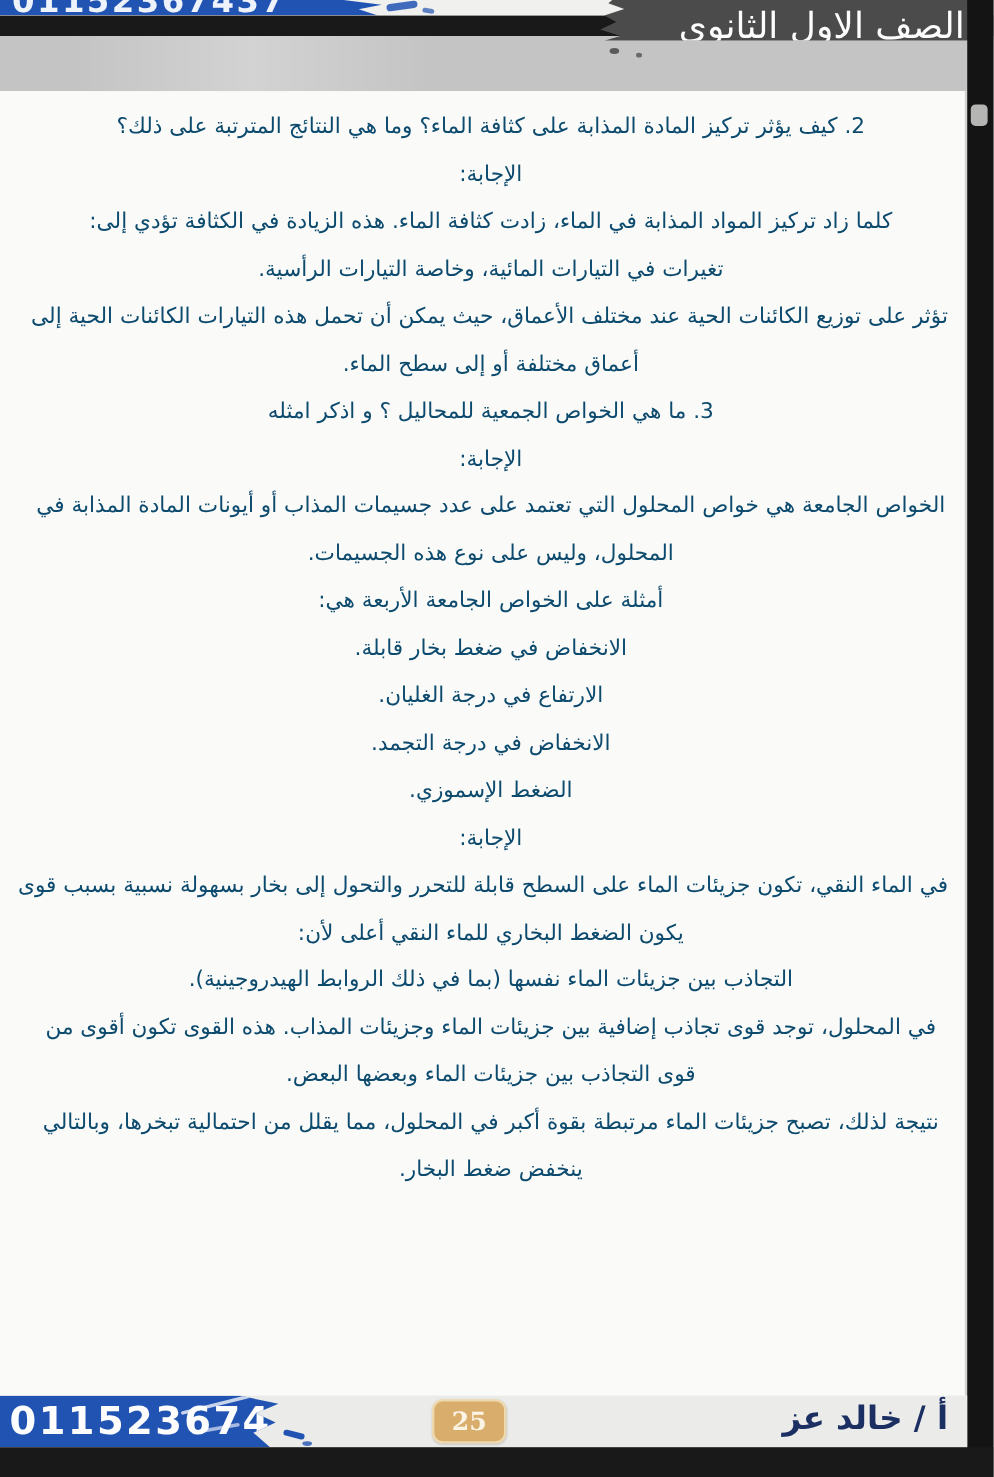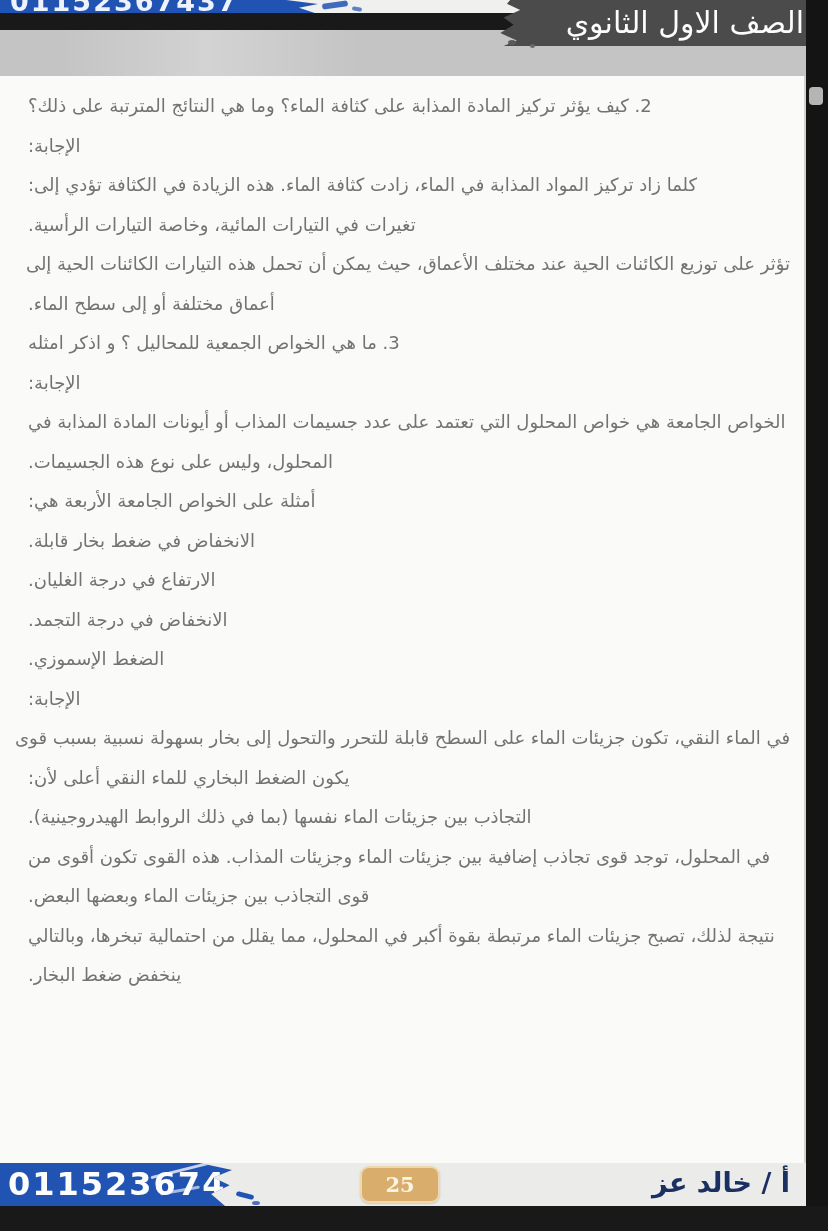--- a/index.html
+++ b/index.html
@@ -26,62 +26,62 @@
   }
   .top-teacher-clip .t{
     position:absolute;right:10px;top:-20px;color:#1b2f63;font-weight:bold;font-size:26px;white-space:nowrap;
   }
   .top-black-bar{position:absolute;left:0;top:13px;width:828px;height:17px;background:#191919;}
 
   
   .header-band{position:absolute;left:0;top:30px;width:806px;height:46px;background:#c4c4c4;}
   .header-band .sheen{position:absolute;left:60px;top:0;width:300px;height:100%;background:linear-gradient(90deg,rgba(255,255,255,0) 0%,rgba(255,255,255,.25) 50%,rgba(255,255,255,0) 100%);}
   .header-brush{
-    position:absolute;left:497px;top:0;width:331px;height:46px;background:#4b4b4b;
+    position:absolute;left:497px;top:0;width:331px;height:34px;background:#4b4b4b;
     clip-path:polygon(4% 0,100% 0,100% 100%,2% 100%,6% 88%,1% 72%,5% 54%,2% 38%,7% 22%,3% 8%);
   }
   .header-brush .title{
     position:absolute;right:24px;top:5px;color:#fdfdfd;font-size:30px;line-height:36px;
     white-space:nowrap;direction:rtl;
   }
   .header-speck1{position:absolute;left:508px;top:40px;width:8px;height:5px;background:#5a5a5a;border-radius:50%;}
   .header-speck2{position:absolute;left:530px;top:44px;width:5px;height:4px;background:#6a6a6a;border-radius:50%;}
 
   
   .page{
     position:absolute;left:0;top:76px;width:806px;height:1087px;background:#fafaf8;
     border-right:2px solid #d2d2d0;box-sizing:border-box;
   }
   .page-body{
     position:absolute;right:14px;left:28px;top:10px;direction:rtl;
   }
   .tline{
-    height:39.5px;line-height:39.5px;font-size:18px;color:#737373;
-    text-align:left;white-space:nowrap;direction:rtl;
+    height:39.5px;line-height:39.5px;font-size:18px;color:#0c4a6e;
+    text-align:center;white-space:nowrap;direction:rtl;
   }
   
   .right-strip{position:absolute;left:806px;top:0;width:22px;height:1231px;background:#141414;}
   .scroll-thumb{position:absolute;left:809px;top:87px;width:14px;height:18px;background:#b5b5b3;border-radius:4px;}
 
   
   .footer-band{position:absolute;left:0;top:1163px;width:806px;height:43px;background:#ebebe9;}
   .footer-brush{
     position:absolute;left:0;top:0;width:232px;height:43px;background:#2153b3;
     clip-path:polygon(0 0,86% 0,100% 16%,92% 34%,99% 52%,91% 72%,97% 100%,0 100%);
   }
   .footer-brush .num{
     position:absolute;left:8px;top:2px;color:#fdfdfd;font-weight:bold;font-size:32px;letter-spacing:2px;
     font-family:"DejaVu Sans",sans-serif;
   }
   .footer-swish1{position:absolute;left:150px;top:6px;width:60px;height:3px;background:rgba(255,255,255,.75);transform:rotate(-14deg);border-radius:2px;}
   .footer-swish2{position:absolute;left:160px;top:26px;width:40px;height:3px;background:rgba(255,255,255,.6);transform:rotate(-10deg);border-radius:2px;}
   .footer-splat1{position:absolute;left:236px;top:30px;width:18px;height:5px;background:#2153b3;transform:rotate(14deg);border-radius:3px;}
   .footer-splat2{position:absolute;left:252px;top:38px;width:8px;height:4px;background:#2153b3;border-radius:50%;opacity:.8;}
   .page-badge{
-    position:absolute;left:360px;top:3px;width:80px;height:37px;background:#d9ad6c;
+    position:absolute;left:360px;top:3px;width:62px;height:37px;background:#d9ad6c;
     border:2px solid #eed9ae;border-radius:9px;box-sizing:border-box;
     box-shadow:0 1px 2px rgba(0,0,0,.15);
     color:#fbf4e5;font-family:"DejaVu Serif",serif;font-weight:bold;font-size:21px;
     text-align:center;line-height:33px;
   }
   .footer-teacher{
     position:absolute;right:16px;top:4px;color:#1b2f63;font-weight:bold;font-size:27px;
     white-space:nowrap;direction:rtl;
   }
   .bottom-black-bar{position:absolute;left:0;top:1206px;width:828px;height:25px;background:#191919;}

